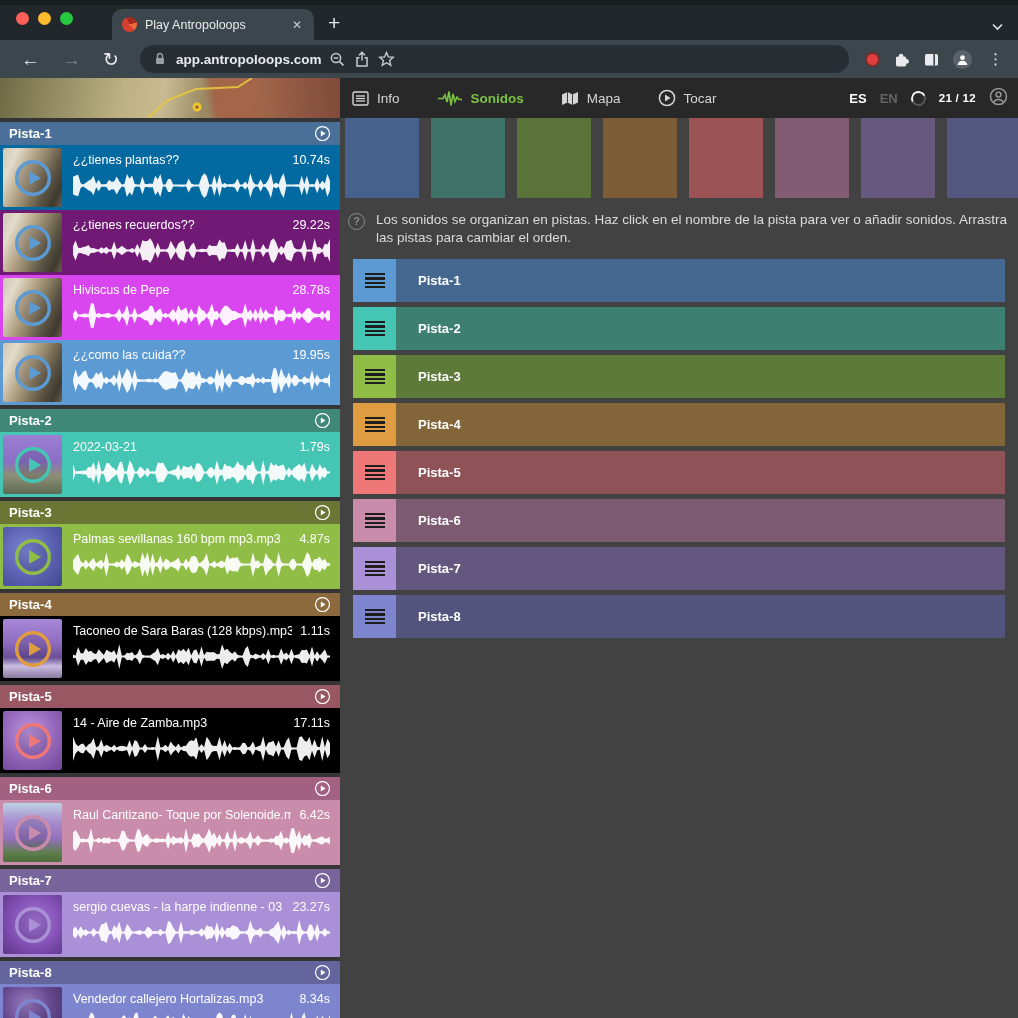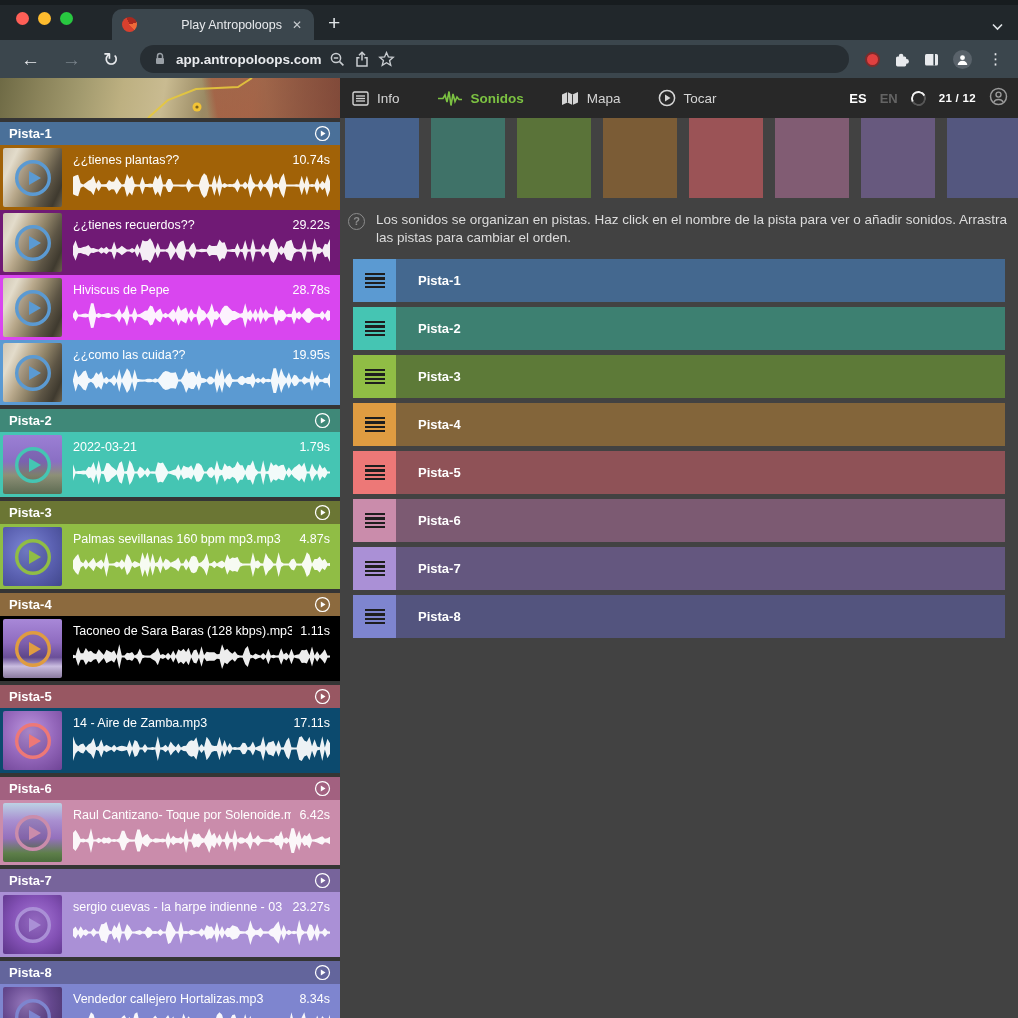--- a/index.html
+++ b/index.html
@@ -5,21 +5,21 @@
   * { box-sizing: border-box; }
   html,body { margin:0; padding:0; }
   body {
     width:1018px; height:1018px; overflow:hidden;
     background:#424242;
     font-family:"Liberation Sans", sans-serif;
     -webkit-font-smoothing:antialiased;
   }
   
   .top-edge { height:5px; background:#171c1f; }
-  .tabstrip { height:35px; background:#21272b; position:relative; display:flex; align-items:flex-end;text-align:right; }
+  .tabstrip { height:35px; background:#21272b; position:relative; display:flex; align-items:flex-end; }
   .lights { position:absolute; left:16px; top:7px; display:flex; gap:9px; }
   .light { width:13px; height:13px; border-radius:50%; }
   .light.red{background:#ff5f57}.light.yellow{background:#febc2e}.light.green{background:#28c840}
   .tab { margin-left:112px; width:202px; height:31px; background:#3b464d; border-radius:10px 10px 0 0;
          display:flex; align-items:center; gap:8px; padding:0 10px; color:#e8eaed; font-size:12.5px; }
   .favicon { width:15px; height:15px; border-radius:50%; flex-shrink:0;
              background:conic-gradient(from 210deg,#d7402e 0 35%,#a8291f 35% 62%,#ef6a38 62% 80%,#d7402e 80%); }
   .tab-title { flex:1; white-space:nowrap; overflow:hidden; }
   .tab-close { color:#c7cbcf; font-size:12px; padding:0 2px; cursor:default; }
   .newtab { color:#dfe3e6; font-size:21px; margin:0 0 4px 14px; line-height:26px; }
@@ -236,21 +236,21 @@
     <div class="sidebar">
   <section class="track-section">
     <div class="track-header" style="background:#4a7099">
       <span>Pista-1</span>
       <svg width="17" height="17" viewBox="0 0 18 18">
         <circle cx="9" cy="9" r="7.4" fill="none" stroke="#fff" stroke-width="1.3"></circle>
         <path d="M7.2 5.8 L12.2 9 L7.2 12.2 Z" fill="#fff"></path>
       </svg>
     </div>
 
-    <div class="clip" style="background:#a16207">
+    <div class="clip" style="background:#0369a1">
       <div class="thumb thumb-1">
         <svg width="40" height="40" viewBox="0 0 40 40">
           <circle cx="20" cy="20" r="16.3" fill="rgba(10,10,30,.12)" stroke="#5b9ad2" stroke-width="3.4"></circle>
           <path d="M16 13 L28 20 L16 27 Z" fill="#5b9ad2"></path>
         </svg>
       </div>
       <div class="clip-body">
         <div class="clip-top">
           <span class="clip-name">¿¿tienes plantas??</span>
           <span class="clip-duration">10.74s</span>
@@ -395,21 +395,21 @@
   </section>
   <section class="track-section">
     <div class="track-header" style="background:#985762">
       <span>Pista-5</span>
       <svg width="17" height="17" viewBox="0 0 18 18">
         <circle cx="9" cy="9" r="7.4" fill="none" stroke="#fff" stroke-width="1.3"></circle>
         <path d="M7.2 5.8 L12.2 9 L7.2 12.2 Z" fill="#fff"></path>
       </svg>
     </div>
 
-    <div class="clip" style="background:#0c4a6e">
+    <div class="clip" style="background:#000000">
       <div class="thumb thumb-5">
         <svg width="40" height="40" viewBox="0 0 40 40">
           <circle cx="20" cy="20" r="16.3" fill="rgba(10,10,30,.12)" stroke="#ed7877" stroke-width="3.4"></circle>
           <path d="M16 13 L28 20 L16 27 Z" fill="#ed7877"></path>
         </svg>
       </div>
       <div class="clip-body">
         <div class="clip-top">
           <span class="clip-name">14 - Aire de Zamba.mp3</span>
           <span class="clip-duration">17.11s</span>

